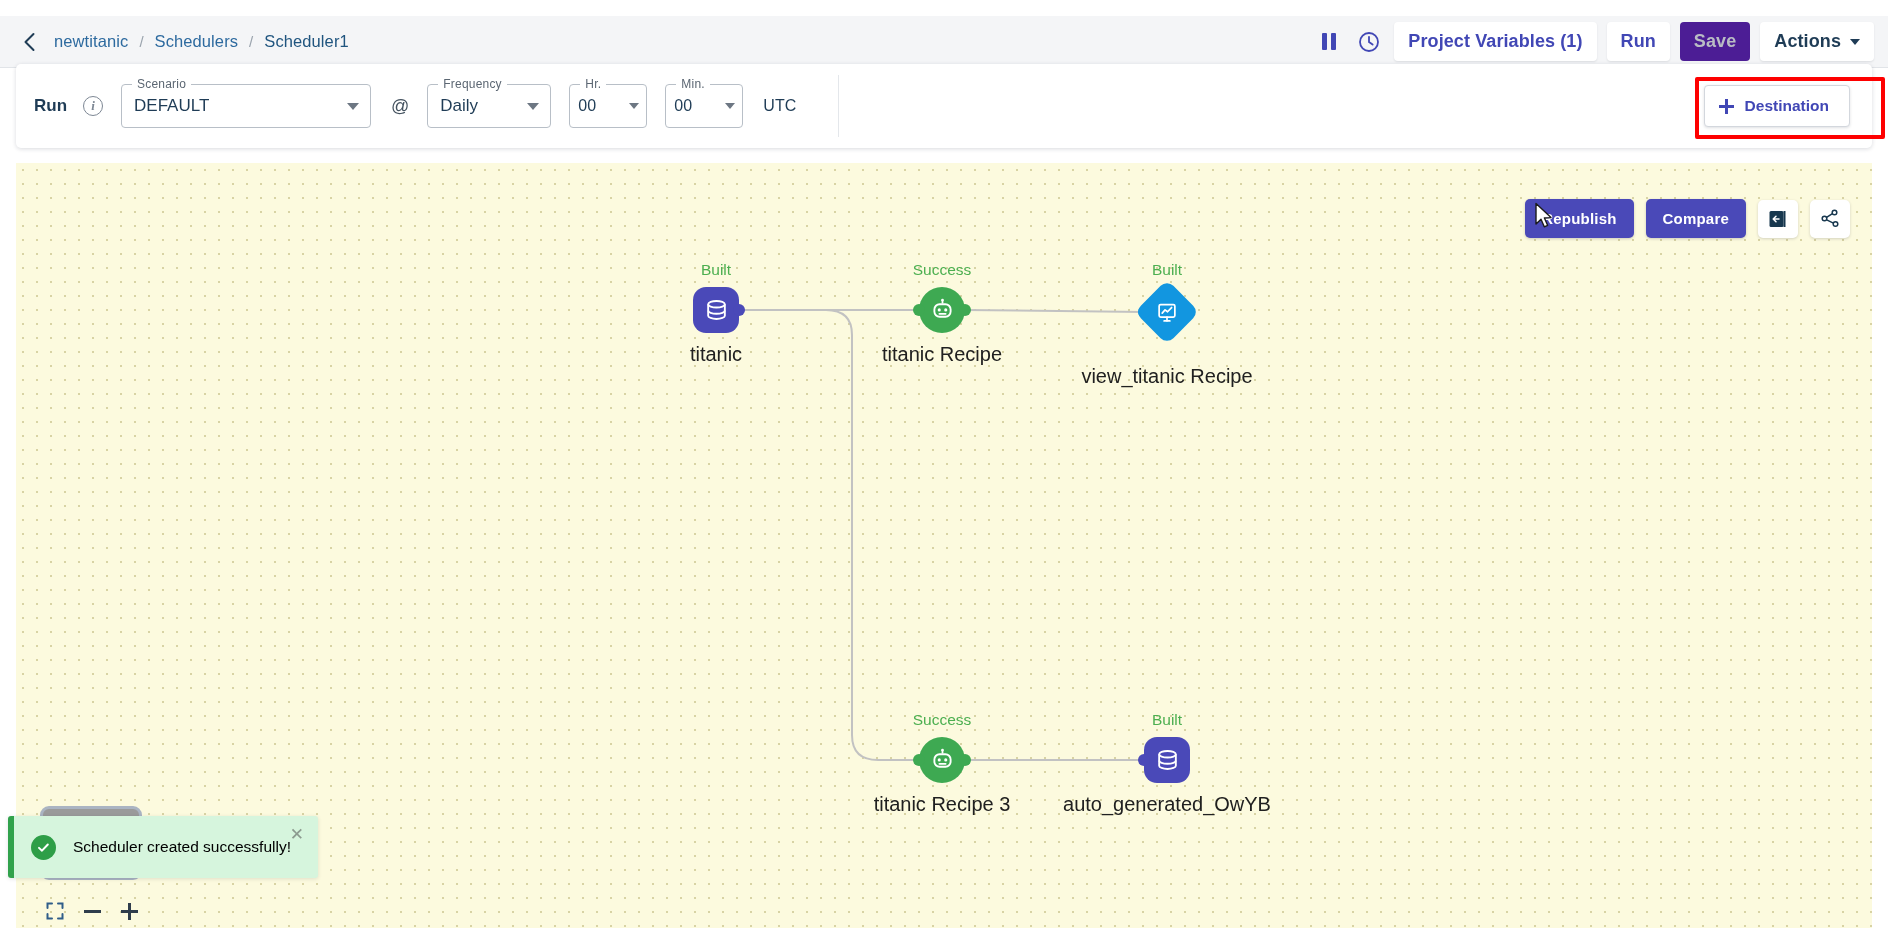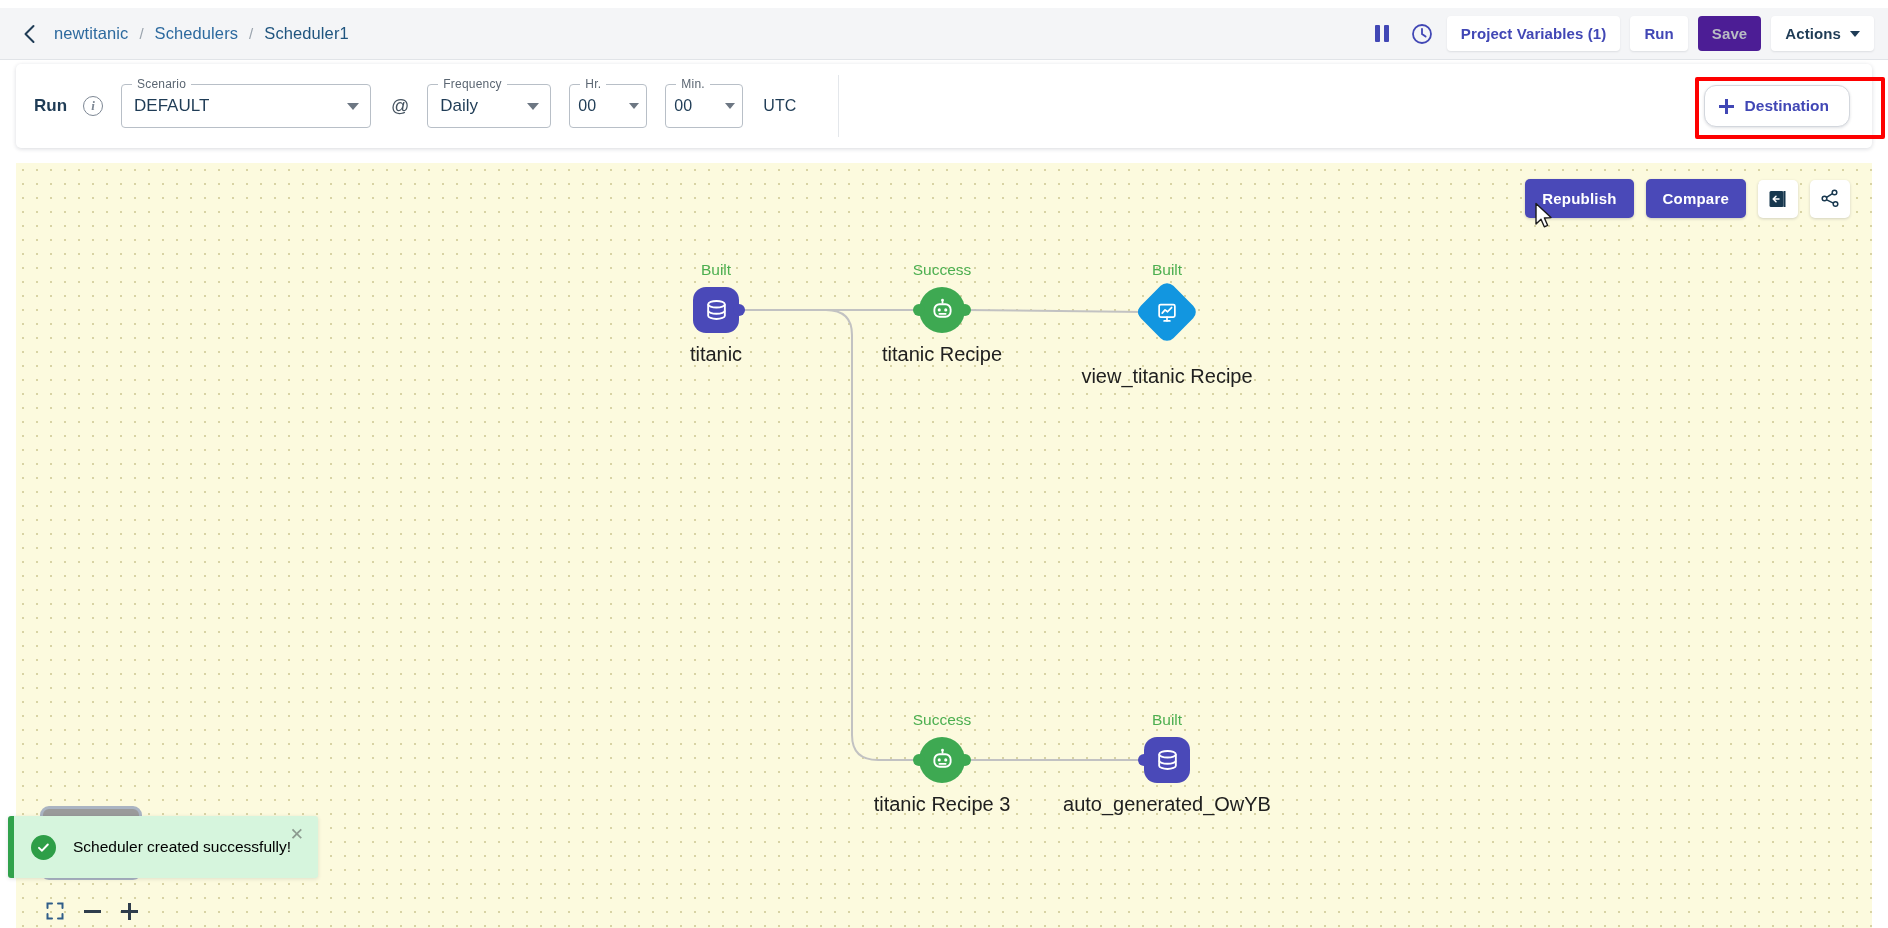--- a/index.html
+++ b/index.html
@@ -5,21 +5,21 @@
   * { box-sizing: border-box; margin: 0; padding: 0; }
   html, body {
     width: 1888px; height: 928px;
     font-family: "Liberation Sans", sans-serif;
     background: #ffffff;
     overflow: hidden;
   }
 
   
   .topbar {
-    position: absolute; top: 8px; left: 0;
+    position: absolute; top: 16px; left: 0;
     width: 1888px; height: 52px;
     background: #f4f5f7;
     border-bottom: 1px solid #e1e4e8;
     display: flex; align-items: center;
   }
   .back-chev {
     margin-left: 18px; width: 22px; height: 22px;
     display: flex; align-items: center; justify-content: center;
     cursor: pointer;
   }
@@ -39,21 +39,21 @@
   .icon-btn {
     width: 30px; height: 30px; display: flex;
     align-items: center; justify-content: center; cursor: pointer;
     border-radius: 4px;
   }
   .pause-ico { display: flex; gap: 4px; }
   .pause-ico i { display: block; width: 5px; height: 17px; background: #4147b5; border-radius: 1px; }
 
   .pill-btn {
     background: #ffffff; border: none; border-radius: 4px;
-    font-family: inherit; font-size: 15px; font-weight: 700;
+    font-family: inherit; font-size: 18px; font-weight: 700;
     color: #4147b5; padding: 9px 14px; cursor: pointer;
     box-shadow: 0 1px 2px rgba(20,25,50,.10);
     white-space: nowrap; letter-spacing: .1px;
   }
   .pill-btn.disabled { color: #b9bcc4; cursor: default; box-shadow: none; background: #4c1d95; }
   .pill-btn.actions { display: flex; align-items: center; gap: 9px; color: #1f3c56; }
   .caret-dn {
     width: 0; height: 0; border-left: 5px solid transparent;
     border-right: 5px solid transparent; border-top: 6px solid #1f3c56;
   }
@@ -104,21 +104,21 @@
 
   .at-sign { font-size: 18px; color: #44525f; margin-left: 20px; }
   .utc { font-size: 16px; color: #1f3c56; margin-left: 20px; }
 
   .vdiv { width: 1px; height: 62px; background: #e4e7eb; margin-left: 42px; }
 
   .dest-wrap {
     margin-left: auto; margin-right: 22px; position: relative;
   }
   .dest-btn {
-    background: #fff; border: 1px solid #d3d7dd; border-radius: 12px;
+    background: #fff; border: 1px solid #d3d7dd; border-radius: 4px;
     font-family: inherit; font-size: 15.5px; font-weight: 700;
     color: #4147b5; padding: 11px 20px 11px 14px; cursor: pointer;
     display: flex; align-items: center; gap: 11px;
     box-shadow: 0 1px 3px rgba(20,25,50,.14);
   }
   .plus-ico { position: relative; width: 15px; height: 15px; }
   .plus-ico:before, .plus-ico:after {
     content: ""; position: absolute; background: #4147b5;
   }
   .plus-ico:before { left: 6px; top: 0; width: 3px; height: 15px; }
@@ -134,21 +134,21 @@
   .canvas {
     position: absolute; left: 16px; top: 163px;
     width: 1856px; height: 765px;
     background-color: #fcfade;
     background-image: radial-gradient(#d8d3a4 1.1px, transparent 1.2px);
     background-size: 14px 14px;
     overflow: hidden;
   }
 
   .canvas-tools {
-    position: absolute; right: 22px; top: 16px;
+    position: absolute; right: 22px; top: 36px;
     display: flex; align-items: center; gap: 12px;
   }
   .btn-primary {
     background: #4a49b8; color: #fff; border: none; border-radius: 5px;
     font-family: inherit; font-size: 15px; font-weight: 700;
     padding: 11px 17px; cursor: pointer; letter-spacing: .2px;
     box-shadow: 0 1px 3px rgba(20,25,50,.2);
   }
   .sq-btn {
     width: 40px; height: 38px; background: #fff; border-radius: 5px;

